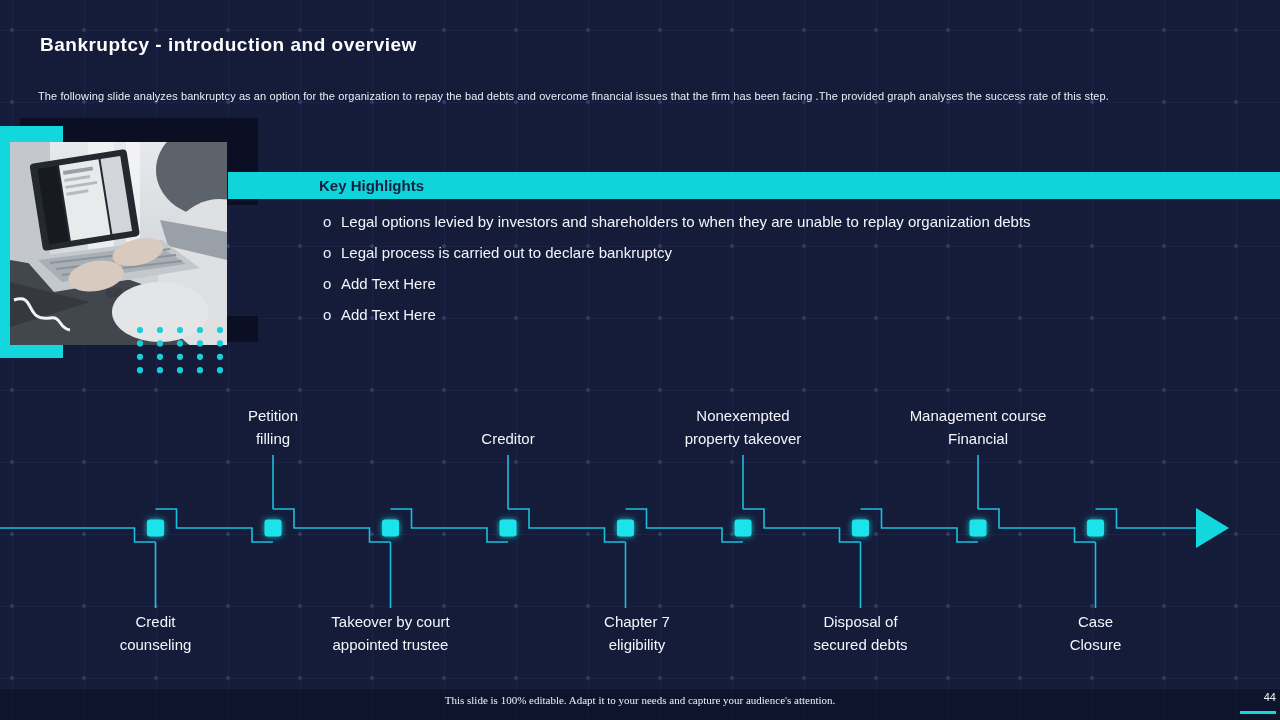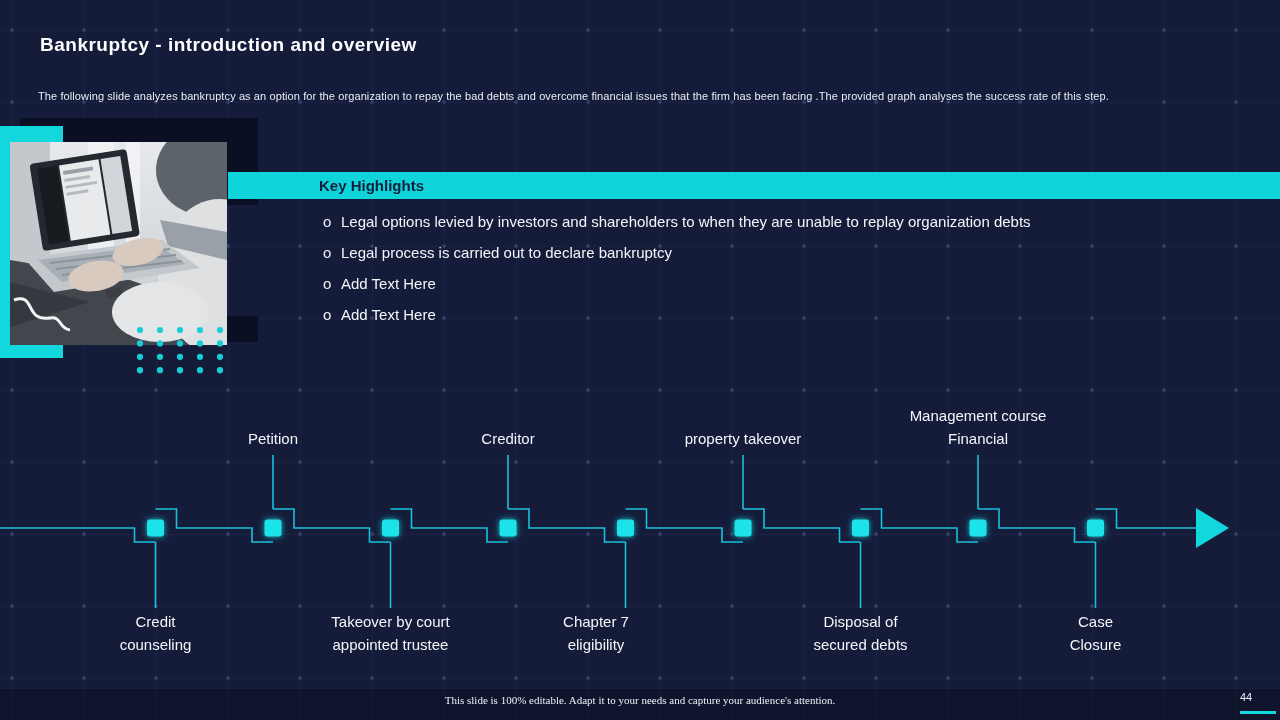--- a/index.html
+++ b/index.html
@@ -37,21 +37,21 @@
   .timeline-svg{left:0;top:440px;}
   .tl-label{position:absolute;width:220px;display:flex;flex-direction:column;text-align:center;
     font-size:15px;line-height:23px;color:#f4f6fa;}
   .tl-label.above{top:400px;height:50px;justify-content:flex-end;}
   .tl-label.below{top:610px;height:50px;justify-content:flex-start;}
 
   
   .footer-band{left:0;top:688px;width:1280px;height:32px;background:rgba(8,12,30,.45);
     border-top:1px solid rgba(130,160,255,.08);}
   .footer-note{left:0;top:694px;width:1280px;text-align:center;font-size:11px;color:#eef1f8;font-family:Liberation Serif, serif;}
-  .page-num{left:1240px;top:691px;width:36px;text-align:left;font-size:11px;color:#eef1f8;}
+  .page-num{left:1240px;top:691px;width:36px;text-align:right;font-size:11px;color:#eef1f8;}
   .page-num-bar{left:1240px;top:711px;width:36px;height:3px;background:#12d8de;}
 </style>
 </head>
 <body>
 
 <div class="slide">
 
   <div class="abs page-title">Bankruptcy - introduction and overview</div>
   <div class="abs page-subtitle">The following slide analyzes bankruptcy as an option for the organization to repay the bad debts and overcome financial issues that the firm has been facing .The provided graph analyses the success rate of this step.</div>
 
@@ -185,33 +185,35 @@
       </g>
     <polygon id="tl-arrow" points="1196,68 1196,108 1229,88" fill="#12d8de"></polygon>
   </svg>
   <div id="tl-labels" class="abs" style="left:0;top:0;">
       <div class="tl-label below" style="left: 45.5px;">
         <div>Credit</div>
         <div>counseling</div>
       </div>
       <div class="tl-label above" style="left: 163px;">
         <div>Petition</div>
+        <div>filling</div>
       </div>
       <div class="tl-label below" style="left: 280.5px;">
         <div>Takeover by court</div>
         <div>appointed trustee</div>
       </div>
       <div class="tl-label above" style="left: 398px;">
         <div>Creditor</div>
       </div>
-      <div class="tl-label below" style="left: 486px; align-items: center;">
+      <div class="tl-label below" style="left: 527px; align-items: center;">
         <div>Chapter 7</div>
         <div>eligibility</div>
       </div>
       <div class="tl-label above" style="left: 633px;">
+        <div>Nonexempted</div>
         <div>property takeover</div>
       </div>
       <div class="tl-label below" style="left: 750.5px;">
         <div>Disposal of</div>
         <div>secured debts</div>
       </div>
       <div class="tl-label above" style="left: 868px;">
         <div>Management course</div>
         <div>Financial</div>
       </div>

